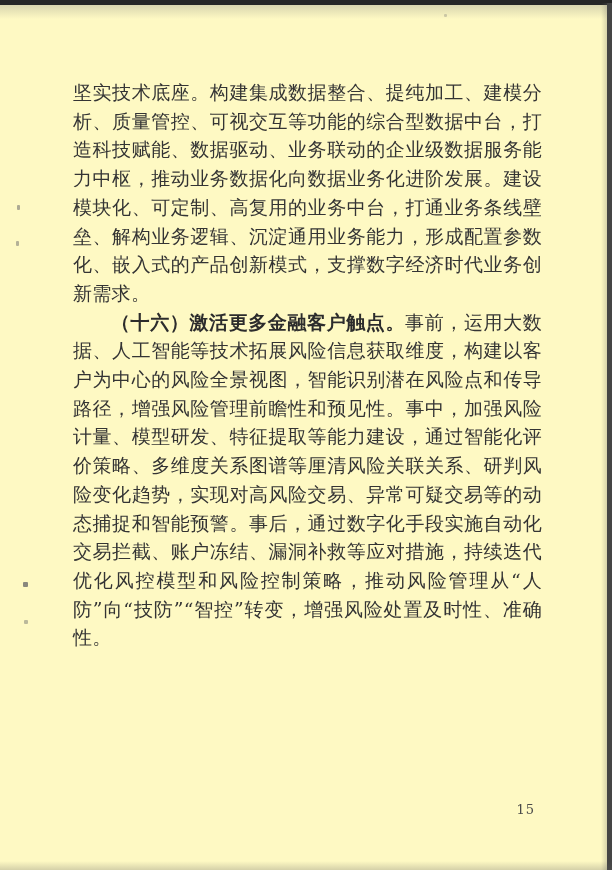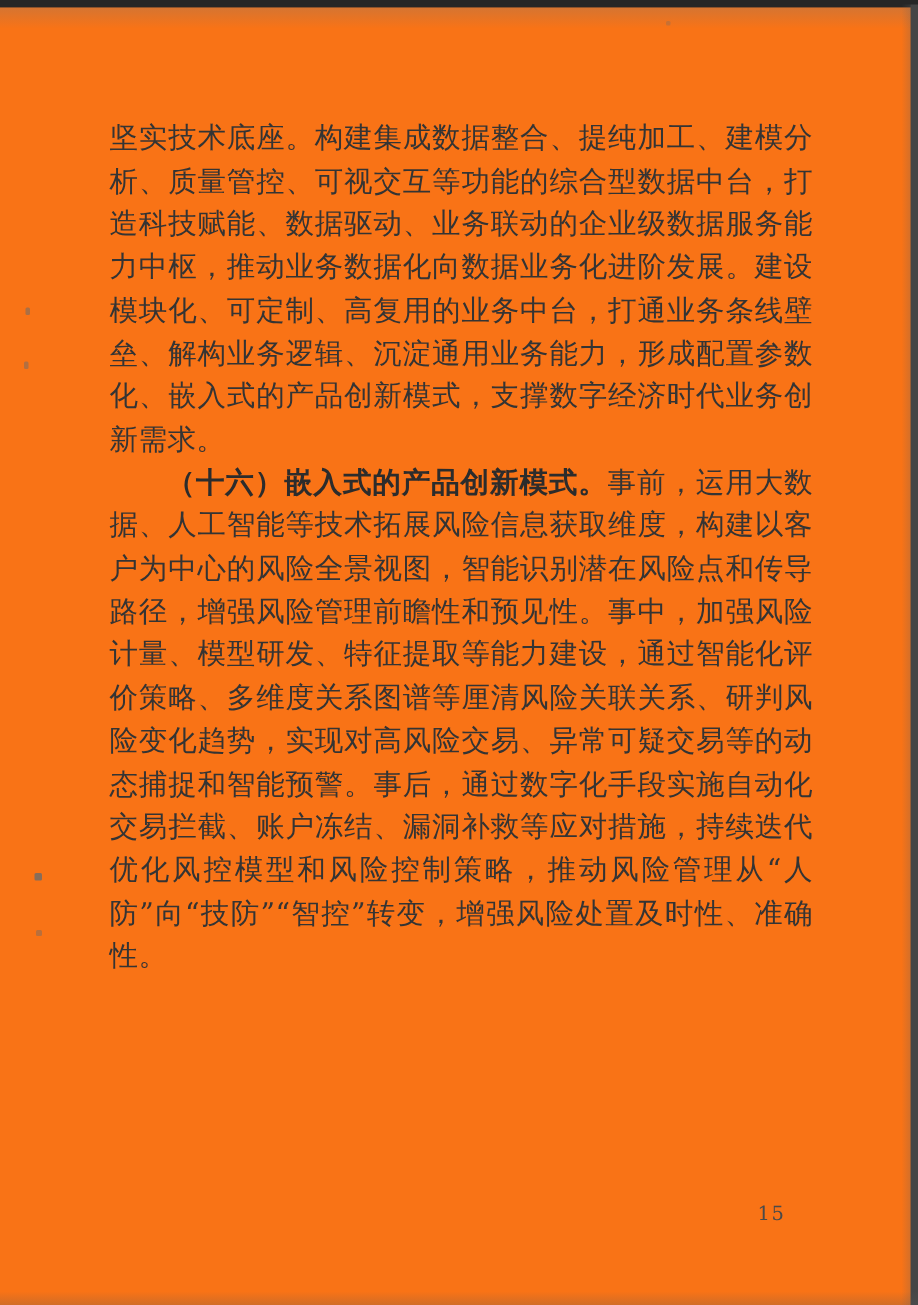--- a/index.html
+++ b/index.html
@@ -1,20 +1,20 @@
 <!DOCTYPE html>
 <html><head>
 <meta charset="utf-8">
 <style>
   html, body { margin: 0; padding: 0; background: #e9e9e9; }
   .page {
     position: relative;
     width: 612px;
     height: 870px;
-    background: #f97316;
+    background: #fef9c3;
     overflow: hidden;
     font-family: "DejaVu Serif", "Liberation Serif", serif;
   }
   
   .edge-top {
     position: absolute; top: 0; left: 0; width: 612px; height: 5px;
     background: #262626;
   }
   .edge-top-fade {
     position: absolute; top: 5px; left: 0; width: 612px; height: 14px;
@@ -54,21 +54,21 @@
   }
   .para { margin: 0; }
   .para.indent { text-indent: 2em; }
   .para-title { font-weight: 700; color: #2c2c2c; }
 
   .page-number {
     position: absolute;
     left: 505px;
     top: 802px;
     width: 30px;
-    text-align: left;
+    text-align: right;
     font-size: 13px;
     color: #4a4a4a;
     letter-spacing: 1px;
   }
 </style>
 </head>
 <body>
 
 <div class="page">
 
@@ -80,19 +80,19 @@
 
   <div class="speck s1"></div>
   <div class="speck s2"></div>
   <div class="speck s3"></div>
   <div class="speck s4"></div>
   <div class="speck s5"></div>
 
   <div class="content">
     <p class="para"><span>坚实技术底座。构建集成数据整合、提纯加工、建模分析、质量管控、可视交互等功能的综合型数据中台，打造科技赋能、数据驱动、业务联动的企业级数据服务能力中枢，推动业务数据化向数据业务化进阶发展。建设模块化、可定制、高复用的业务中台，打通业务条线壁垒、解构业务逻辑、沉淀通用业务能力，形成配置参数化、嵌入式的产品创新模式，支撑数字经济时代业务创新需求。</span></p>
 
-    <p class="para indent"><span class="para-title">（十六）嵌入式的产品创新模式。</span><span>事前，运用大数据、人工智能等技术拓展风险信息获取维度，构建以客户为中心的风险全景视图，智能识别潜在风险点和传导路径，增强风险管理前瞻性和预见性。事中，加强风险计量、模型研发、特征提取等能力建设，通过智能化评价策略、多维度关系图谱等厘清风险关联关系、研判风险变化趋势，实现对高风险交易、异常可疑交易等的动态捕捉和智能预警。事后，通过数字化手段实施自动化交易拦截、账户冻结、漏洞补救等应对措施，持续迭代优化风控模型和风险控制策略，推动风险管理从“人防”向“技防”“智控”转变，增强风险处置及时性、准确性。</span></p>
+    <p class="para indent"><span class="para-title">（十六）激活更多金融客户触点。</span><span>事前，运用大数据、人工智能等技术拓展风险信息获取维度，构建以客户为中心的风险全景视图，智能识别潜在风险点和传导路径，增强风险管理前瞻性和预见性。事中，加强风险计量、模型研发、特征提取等能力建设，通过智能化评价策略、多维度关系图谱等厘清风险关联关系、研判风险变化趋势，实现对高风险交易、异常可疑交易等的动态捕捉和智能预警。事后，通过数字化手段实施自动化交易拦截、账户冻结、漏洞补救等应对措施，持续迭代优化风控模型和风险控制策略，推动风险管理从“人防”向“技防”“智控”转变，增强风险处置及时性、准确性。</span></p>
 
   </div>
 
   <div class="page-number">15</div>
 
 </div>
 
 </body></html>

